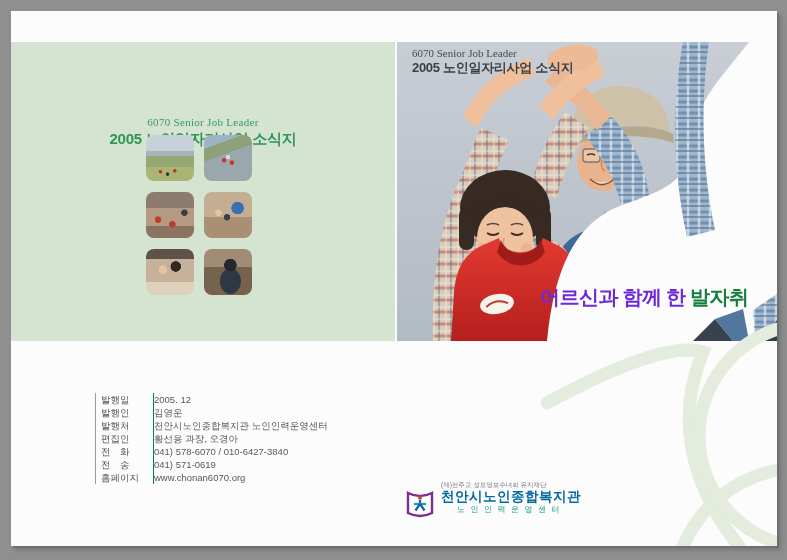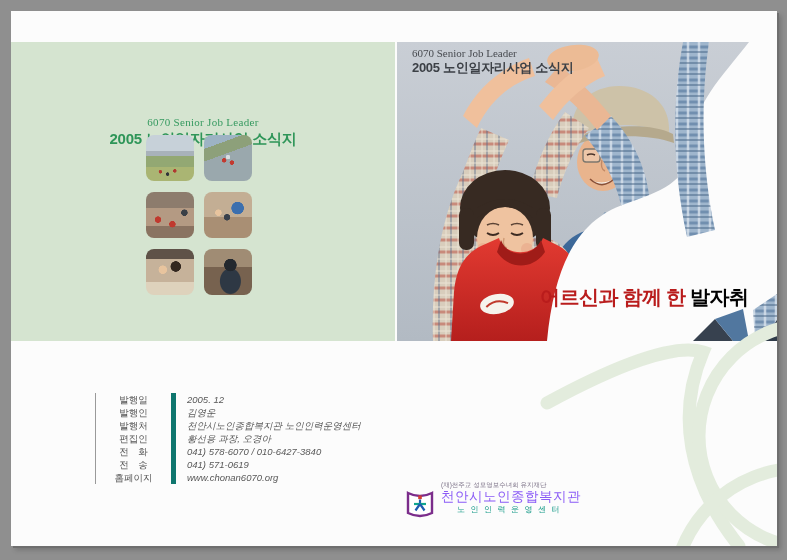--- a/index.html
+++ b/index.html
@@ -78,32 +78,31 @@
     position:absolute;left:529px;top:273px;z-index:4;white-space:nowrap;
     font-family:"Liberation Serif", serif;
     font-size:20px;font-weight:bold;letter-spacing:-.5px;
   }
   
   .curls{position:absolute;left:0;top:0;width:766px;height:535px;z-index:2;pointer-events:none;}
   
   .pub-info{position:absolute;left:84px;top:382px;z-index:3;}
   .pub-row{height:13px;line-height:13px;font-size:9.5px;color:#555;white-space:nowrap;}
   .pub-label{
-    display:inline-block;width:47px;padding:0 14px;
-    border-left:1px solid #9a9a9a;border-right:5px solid #0f766e;
+    display:inline-block;width:47px;padding:0 5px;
+    border-left:1px solid #9a9a9a;border-right:1px solid #0f766e;
     color:#555;
-    text-align:center;
-  }
-  .pub-value{margin-left:11px;color:#585858;font-style:italic;}
+  }
+  .pub-value{color:#585858;}
   
   .org-logo{position:absolute;left:394px;top:470px;display:flex;align-items:flex-start;z-index:3;}
   .logo-mark{width:30px;height:32px;margin-top:6px;}
   .logo-text{margin-left:6px;}
   .logo-foundation{font-size:6.5px;line-height:8px;color:#7d7388;letter-spacing:0;}
-  .logo-name{font-size:13.5px;line-height:15px;font-weight:normal;color:#8b5cf6;letter-spacing:.5px;}
+  .logo-name{font-size:13.5px;line-height:15px;font-weight:bold;color:#0369a1;letter-spacing:.5px;}
   .logo-sub{font-size:8px;line-height:10px;color:#169a88;letter-spacing:5.5px;margin-top:1px;margin-left:16px;}
 </style>
 </head>
 <body>
 
 <div class="page">
 
   <div class="green-panel">
     <div class="panel-title">
       <div class="en">6070 Senior Job Leader</div>
@@ -215,21 +214,21 @@
 
   <svg class="curls" viewBox="0 0 766 535">
     <g fill="none" stroke="#e3ecdd" stroke-width="13" stroke-linecap="round">
       <path d="M536,392 C606,354 664,332 692,341 C666,402 676,470 728,535"></path>
       <circle cx="800" cy="425" r="112"></circle>
       <circle cx="790" cy="585" r="128"></circle>
     </g>
   </svg>
 
   <div class="tagline">
-    <span style="color:#b91c1c;">어르신과 함께 한 </span><span style="color:#000000;">발자취</span>
+    <span style="color:#6d28d9;">어르신과 함께 한 </span><span style="color:#15803d;">발자취</span>
   </div>
 
   <div class="pub-info">
     <div class="pub-row"><span class="pub-label">발행일</span><span class="pub-value">2005. 12</span></div>
     <div class="pub-row"><span class="pub-label">발행인</span><span class="pub-value">김영운</span></div>
     <div class="pub-row"><span class="pub-label">발행처</span><span class="pub-value">천안시노인종합복지관 노인인력운영센터</span></div>
     <div class="pub-row"><span class="pub-label">편집인</span><span class="pub-value">황선용 과장, 오경아</span></div>
     <div class="pub-row"><span class="pub-label">전　화</span><span class="pub-value">041) 578-6070 / 010-6427-3840</span></div>
     <div class="pub-row"><span class="pub-label">전　송</span><span class="pub-value">041) 571-0619</span></div>
     <div class="pub-row"><span class="pub-label">홈페이지</span><span class="pub-value">www.chonan6070.org</span></div>

